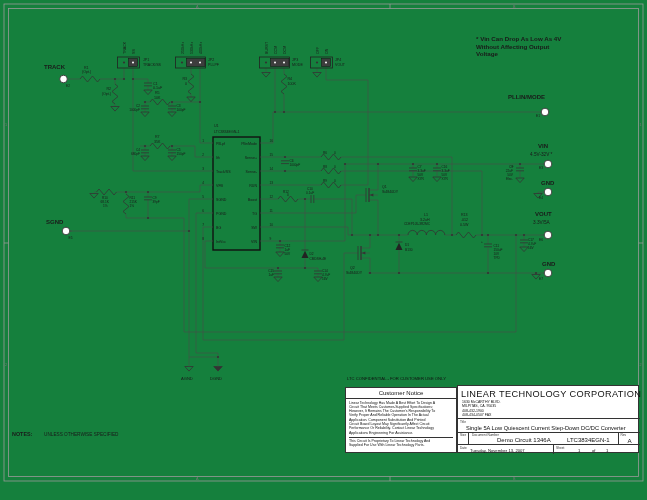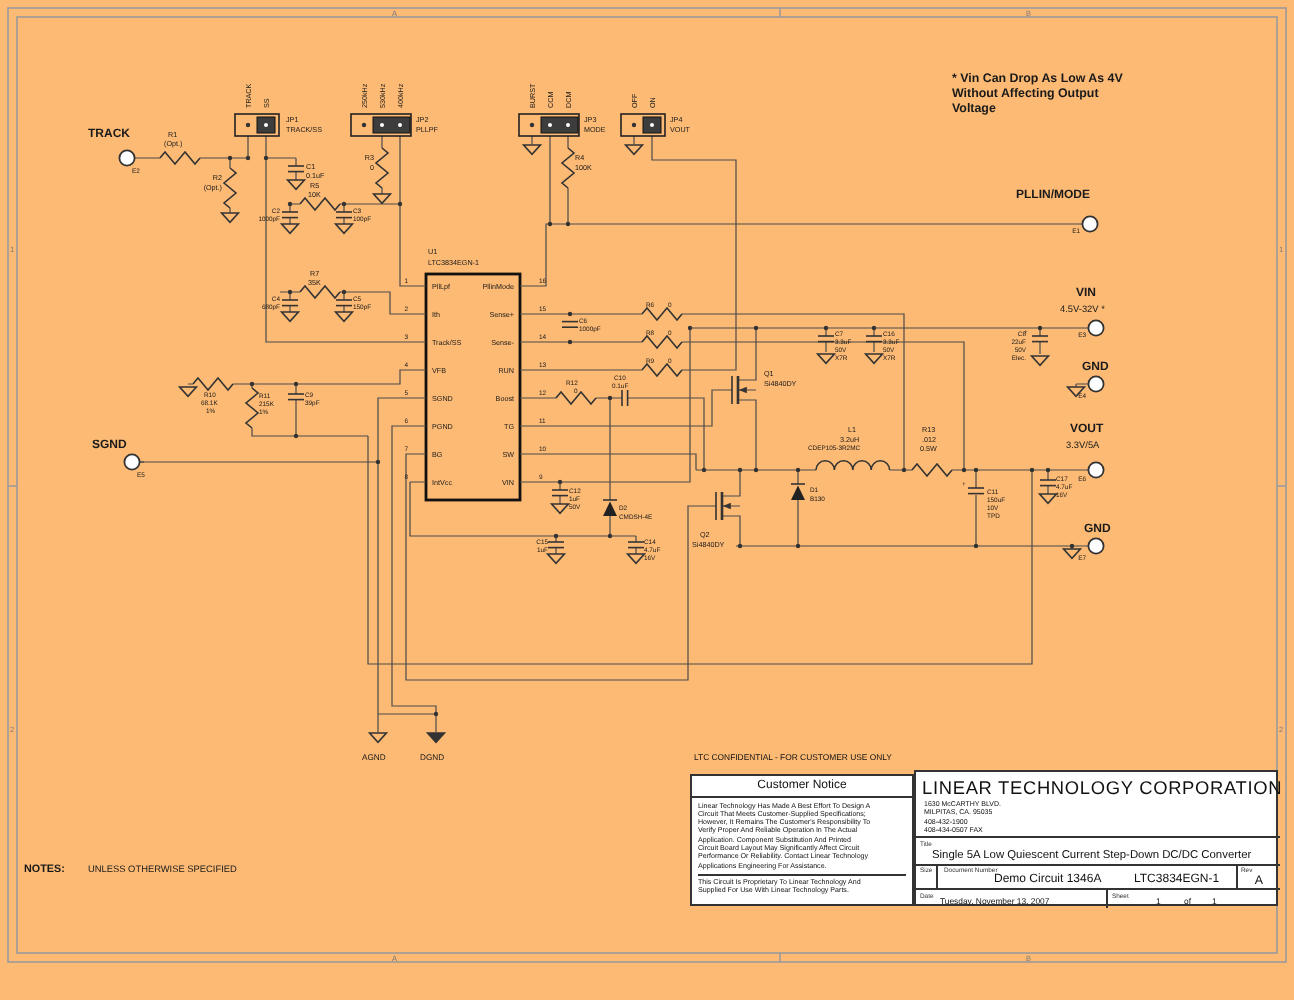--- a/index.html
+++ b/index.html
@@ -1,16 +1,16 @@
 <!DOCTYPE html>
 <html><head>
 <meta charset="utf-8">
 <style>
   html,body{margin:0;padding:0;background:#e8e8e8;}
-  #stage{position:relative;width:647px;height:500px;background:#fdba74;overflow:hidden;
+  #stage{position:relative;width:647px;height:500px;background:#15803d;overflow:hidden;
          font-family:"Liberation Sans",sans-serif;}
   svg text{font-family:"Liberation Sans",sans-serif;fill:#1a1a1a;}
   .t3{font-size:3.2px;} .t35{font-size:3.6px;} .t4{font-size:4.1px;} .t45{font-size:4.7px;}
   .bld{font-size:6px;font-weight:bold;} .note{font-size:6.2px;font-weight:bold;}
   .zone{font-size:3.8px;fill:#777;}
   .w{stroke:#4a4a4a;stroke-width:0.6;fill:none;}
   .sym{stroke:#333;stroke-width:0.8;fill:none;}
   .icbox{stroke:#111;stroke-width:1.4;fill:none;}
   .frame{stroke:#9a9a9a;stroke-width:0.8;fill:none;}
   .jp{stroke:#222;stroke-width:0.8;fill:none;}

